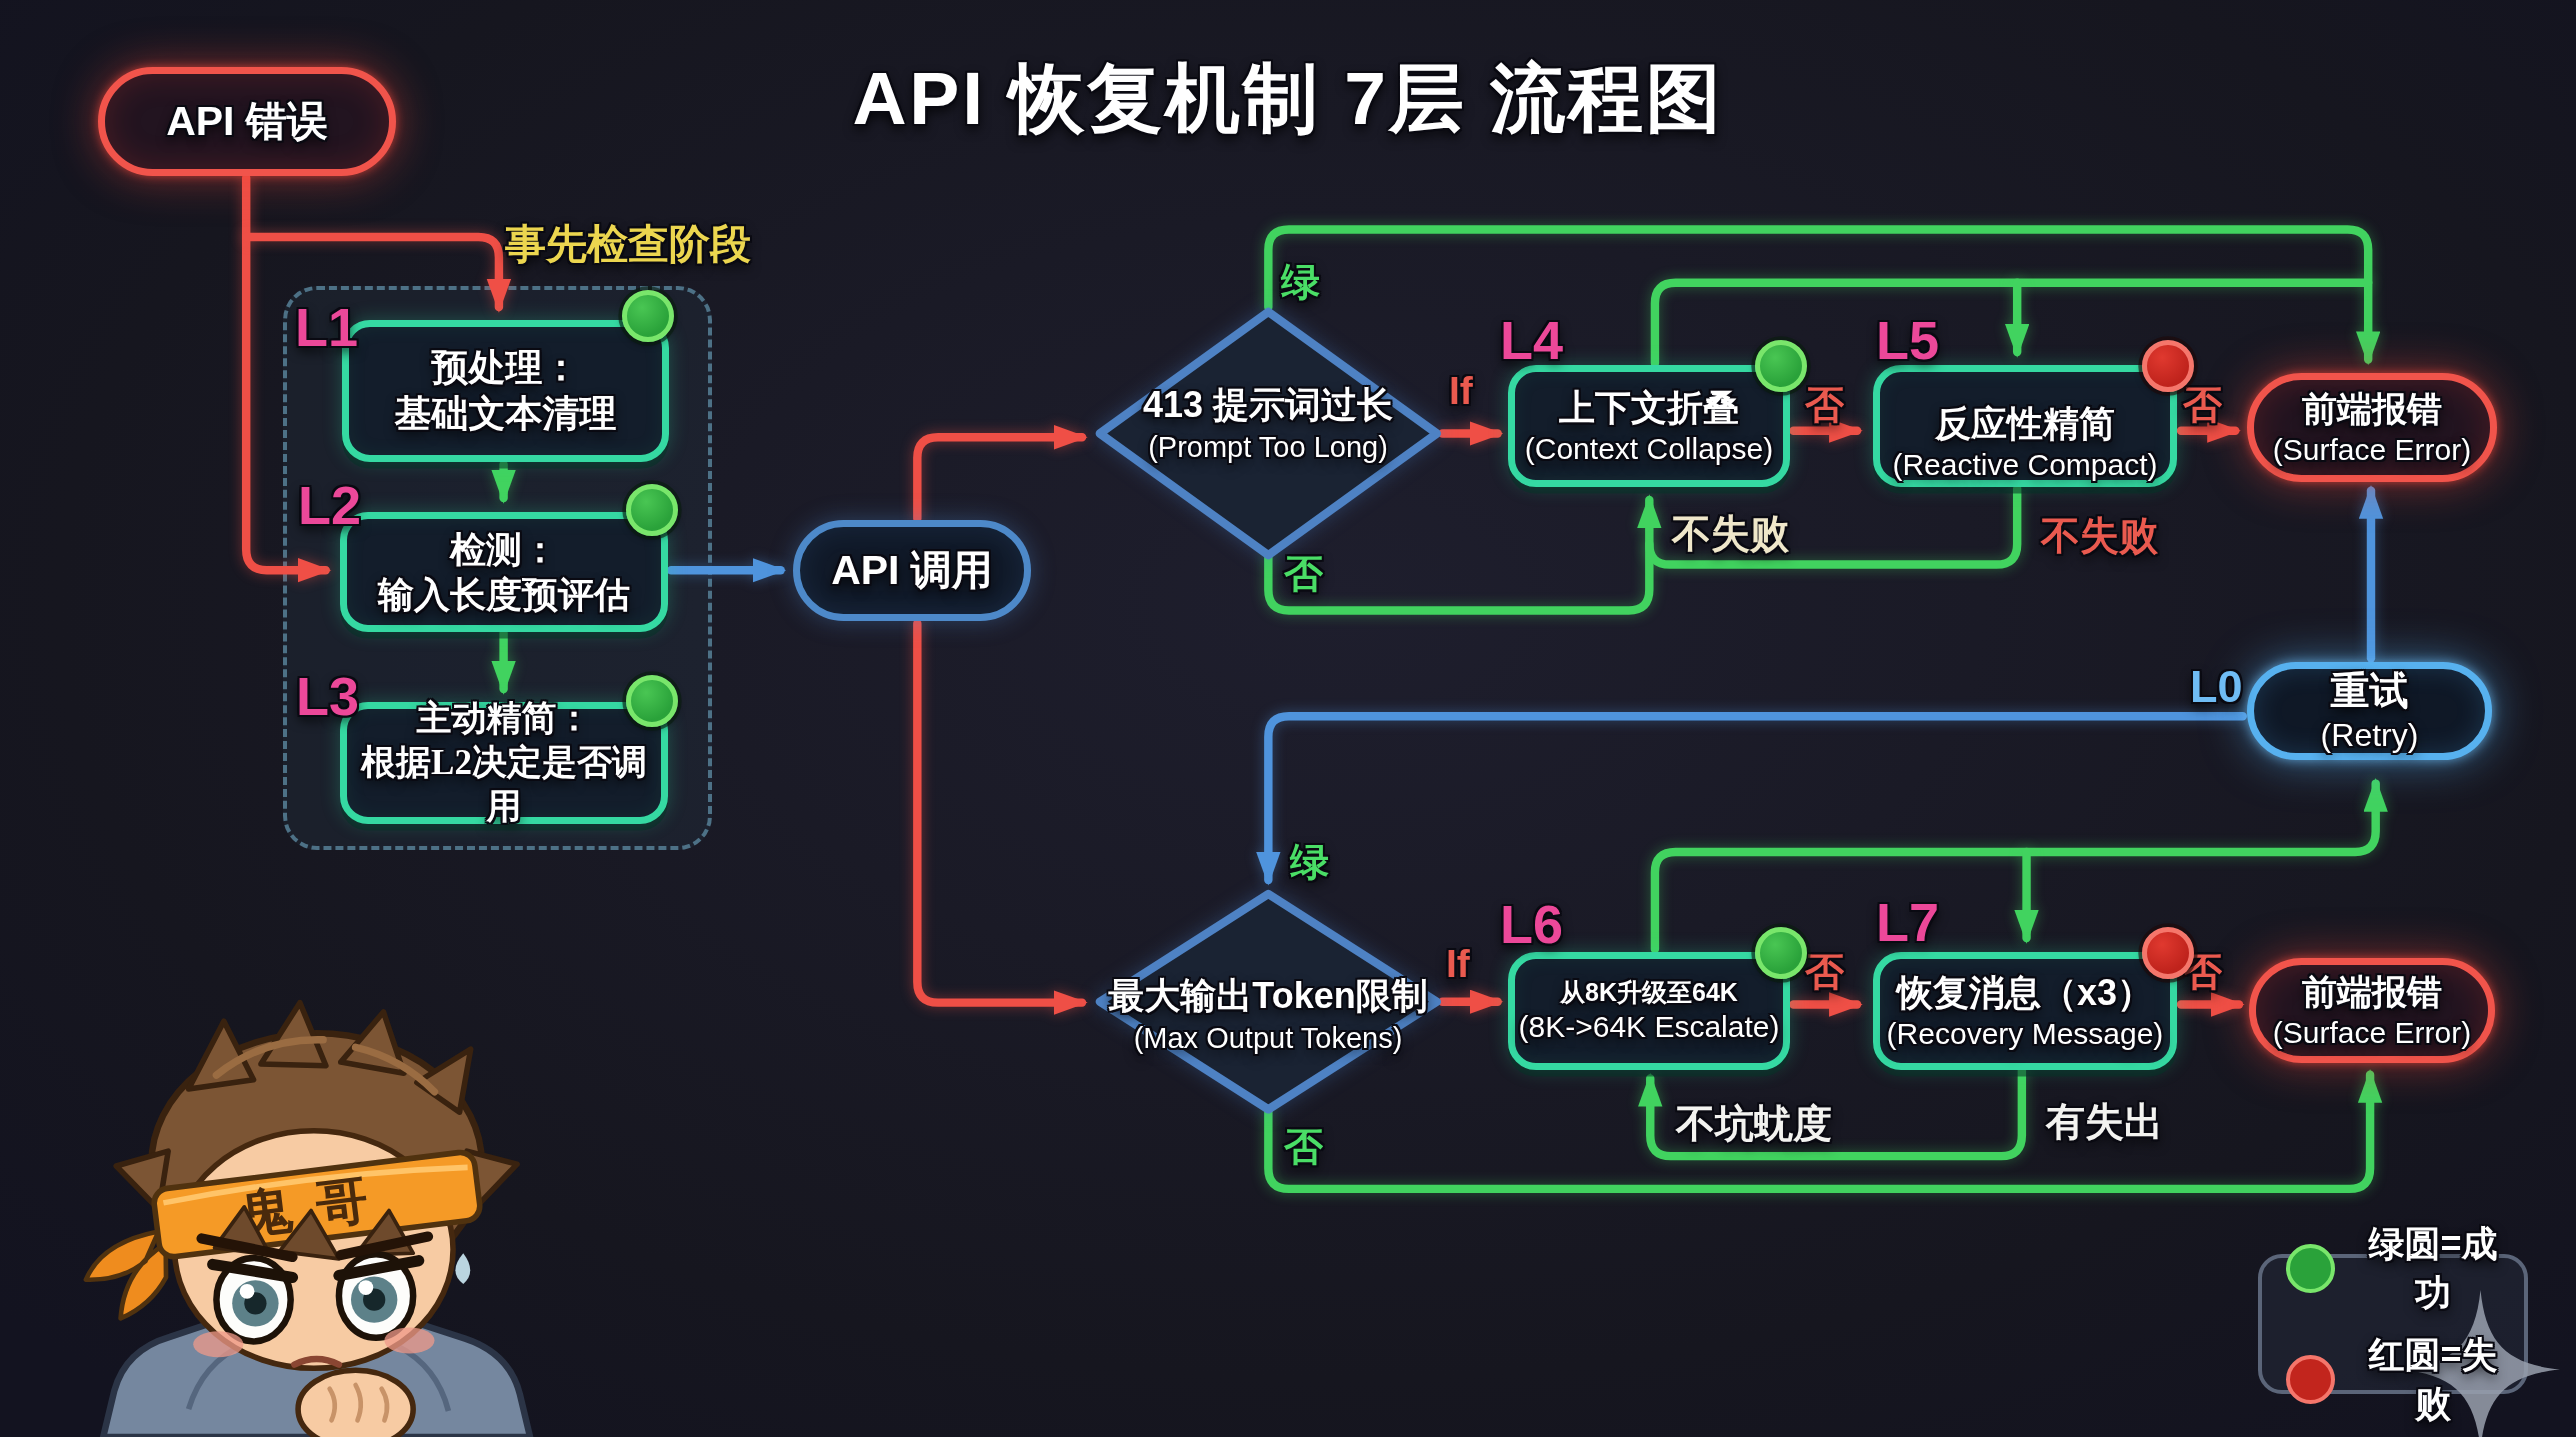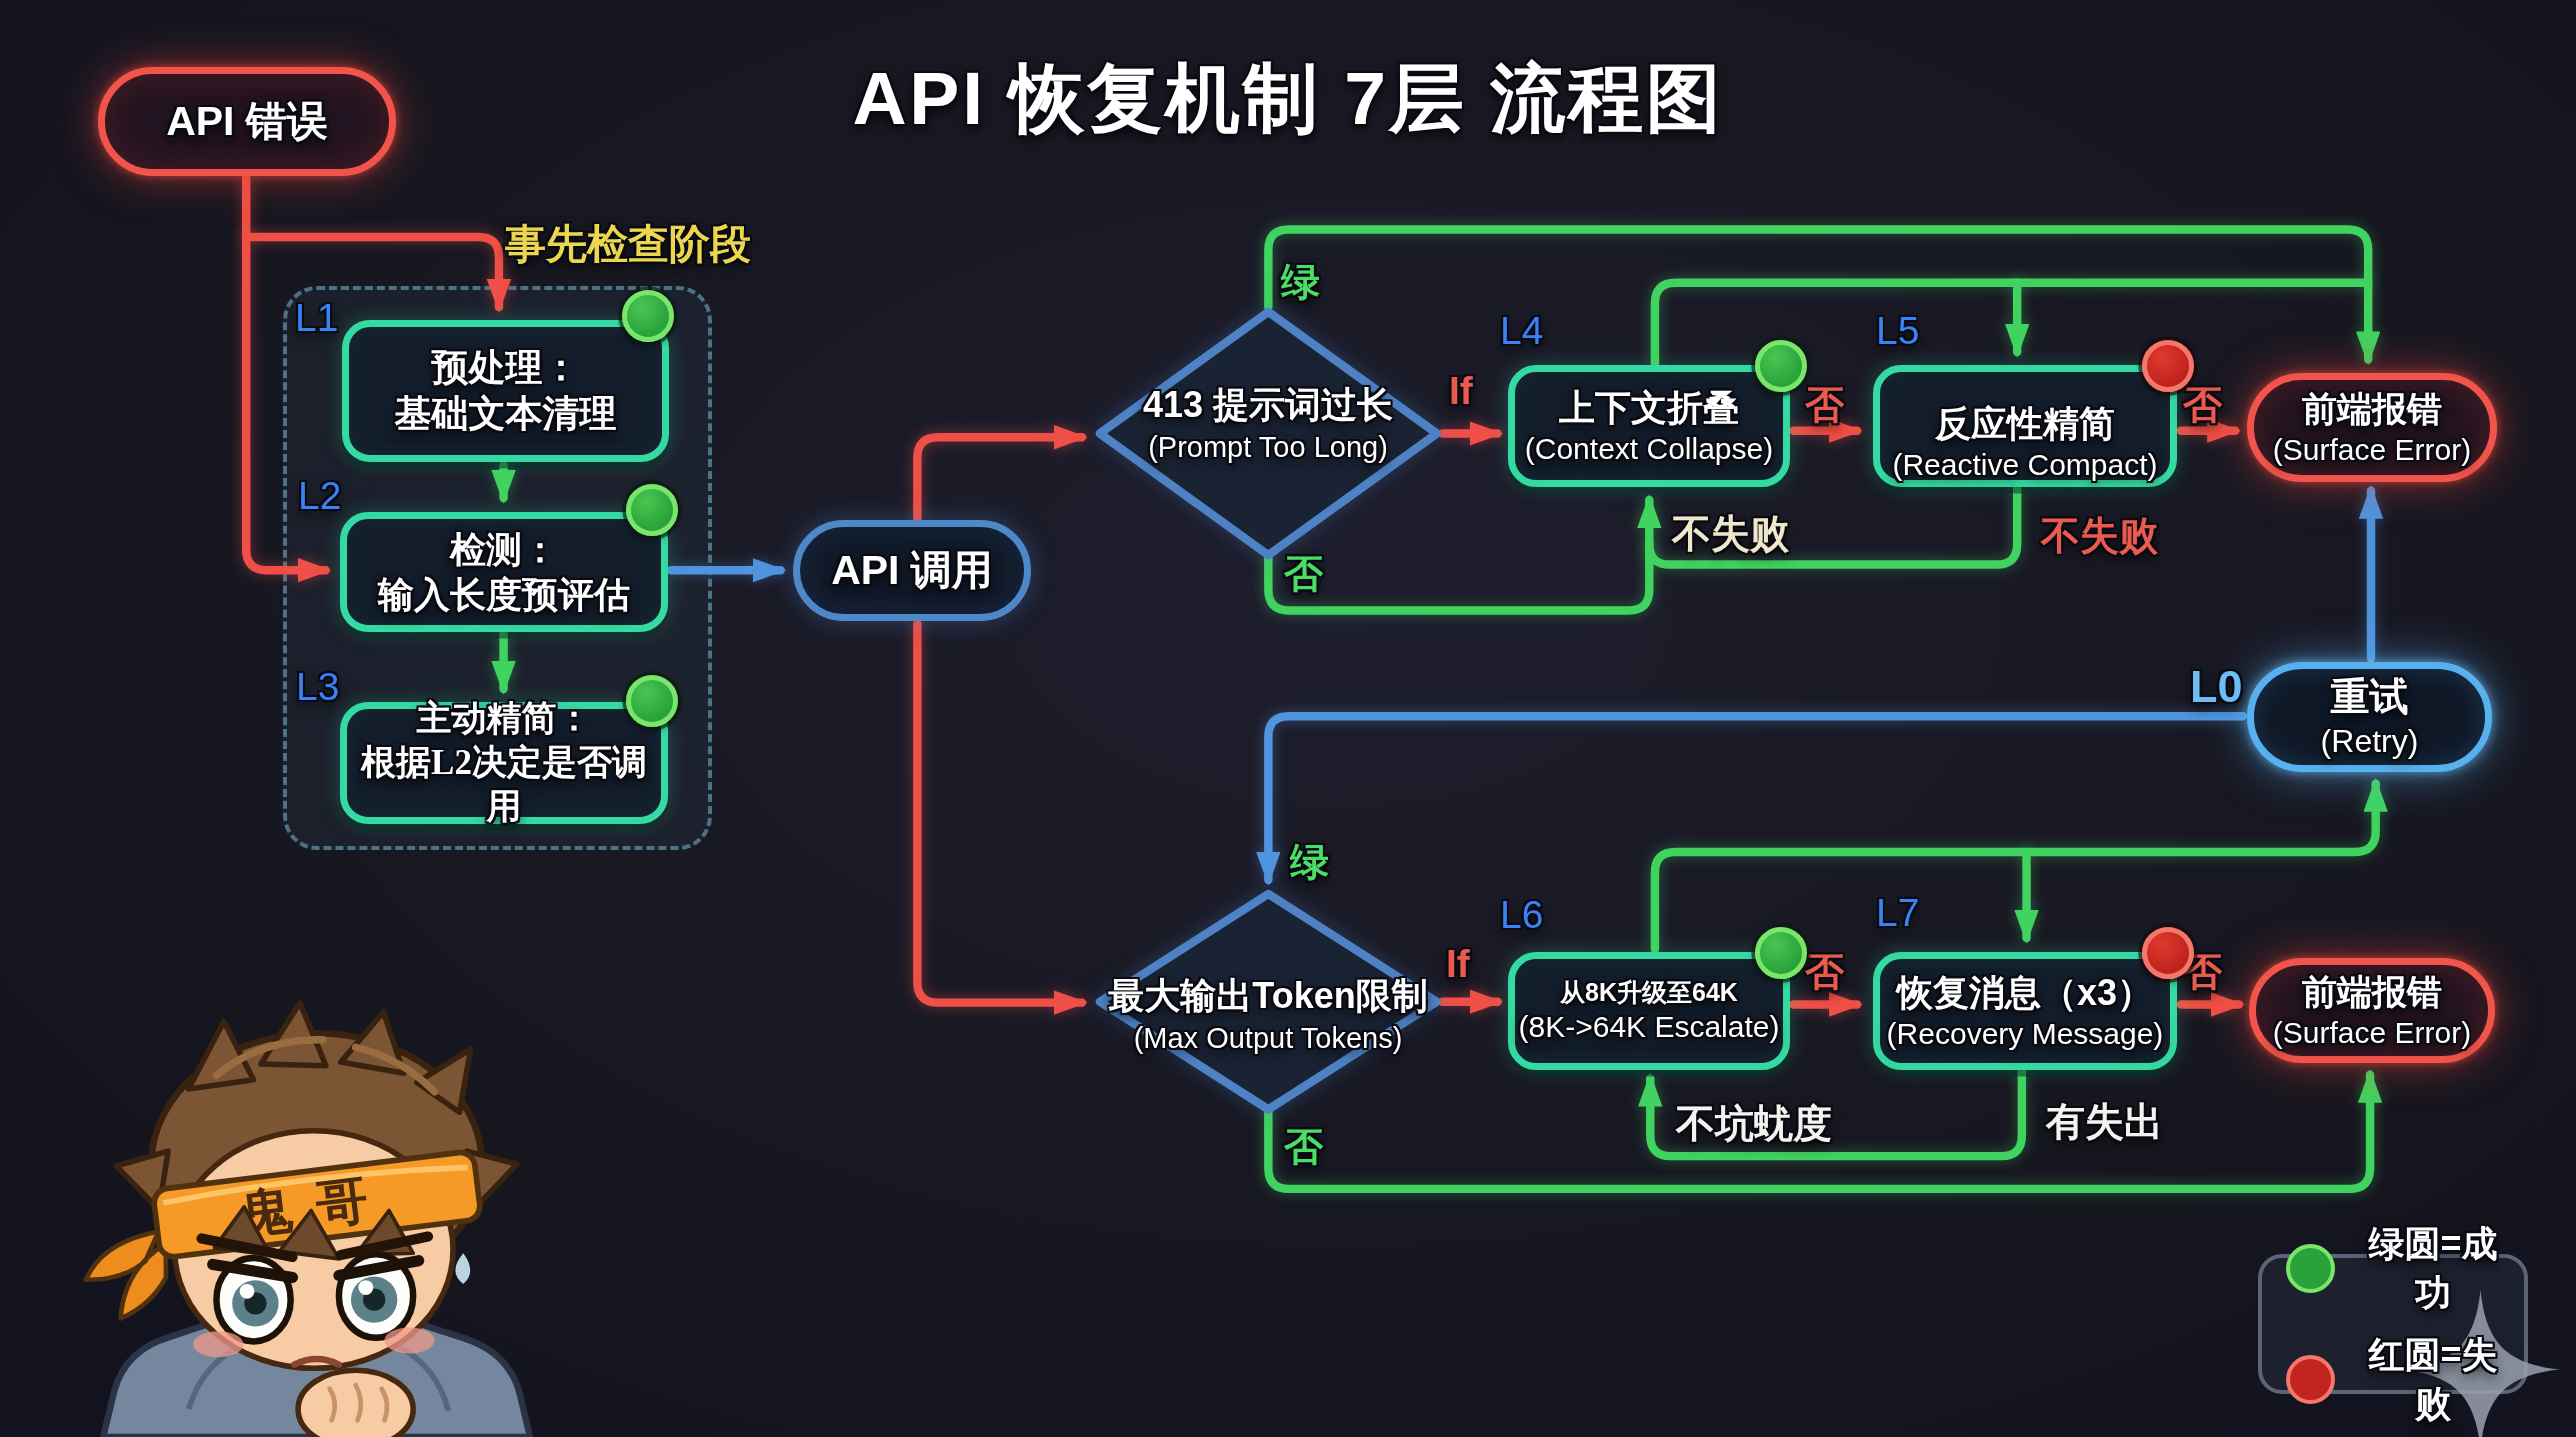--- a/index.html
+++ b/index.html
@@ -18,21 +18,21 @@
   .pill-red{border:7.5px solid #f1544b;border-radius:60px;background:#221420;
     box-shadow:0 0 43px rgba(242,72,60,.5),0 0 9.4px rgba(242,72,60,.65),inset 0 0 32px rgba(220,60,50,.22);}
   .pill-blue{border:7.5px solid #4d89c9;border-radius:56px;background:#111a29;
     box-shadow:0 0 24px rgba(80,140,210,.35),inset 0 0 24px rgba(70,130,200,.15);}
   .pill-bluebright{border:7.5px solid #57b1ef;border-radius:58px;background:#0f1826;
     box-shadow:0 0 45px rgba(90,180,245,.55),0 0 11.2px rgba(120,195,250,.7),inset 0 0 26px rgba(80,170,240,.2);}
   .tealbox{border:7.5px solid #35d9a2;border-radius:28px;background:#131d2b;
     box-shadow:0 6.6px 0 rgba(6,50,38,.55),0 0 19px rgba(48,220,160,.28),inset 0 0 20.6px rgba(40,200,150,.08);}
   .node .l1t{font-size:37px;font-weight:bold;line-height:1.25;}
   .node .l2t{font-size:30px;line-height:1.25;}
-  .tag{font-size:39px;font-weight:400;color:#3b82f6;z-index:4;}
+  .tag{font-size:54px;font-weight:700;color:#ec4899;z-index:4;}
   .phase{font-size:41px;font-weight:800;color:#ecd64f;z-index:4;}
   .dashed-box{border:4.7px dashed #4d7186;border-radius:34px;background:rgba(45,77,96,.17);z-index:1;}
   .dot{width:52px;height:52px;border-radius:50%;z-index:5;}
   .dot.g{background:radial-gradient(circle at 36% 30%, #49c653 0%, #2aa23a 70%);border:5.6px solid #79e66b;
     box-shadow:0 0 0 3.7px rgba(8,28,14,.6),0 2.8px 7.5px rgba(0,0,0,.5);}
   .dot.r{background:radial-gradient(circle at 36% 30%, #e0392f 0%, #bf231c 70%);border:5.6px solid #f5766b;
     box-shadow:0 0 0 3.7px rgba(30,8,8,.6),0 2.8px 7.5px rgba(0,0,0,.5);}
   .dtext{z-index:3;display:flex;flex-direction:column;align-items:center;justify-content:center;text-align:center;}
   .dtext .l1t{font-size:36px;font-weight:bold;line-height:1.3;}
   .dtext .l2t{font-size:29px;line-height:1.3;}
@@ -161,21 +161,21 @@
   <div class="l2t otx">(Reactive Compact)</div>
 </div>
 <div class="abs dot r" style="left:2142px;top:340px;"></div>
 
 <div class="abs node pill-red" style="left:2247px;top:373px;width:250px;height:109px;">
   <div class="l1t otx" style="font-size:35px;">前端报错</div>
   <div class="l2t otx">(Surface Error)</div>
 </div>
 
 <div class="abs elab bluetag otx" style="left:2190px;top:661px;">L0</div>
-<div class="abs node pill-bluebright" style="left:2247px;top:662px;width:245px;height:110px;">
+<div class="abs node pill-bluebright" style="left:2247px;top:662px;width:245px;height:98px;">
   <div class="l1t otx" style="font-size:39px;">重试</div>
   <div class="l2t otx" style="font-size:32px;">(Retry)</div>
 </div>
 
 <div class="abs dtext" style="left:1090px;top:973px;width:356px;">
   <div class="l1t otx">最大输出Token限制</div>
   <div class="l2t otx">(Max Output Tokens)</div>
 </div>
 
 <div class="abs tag otx" style="left:1500px;top:893px;">L6</div>

